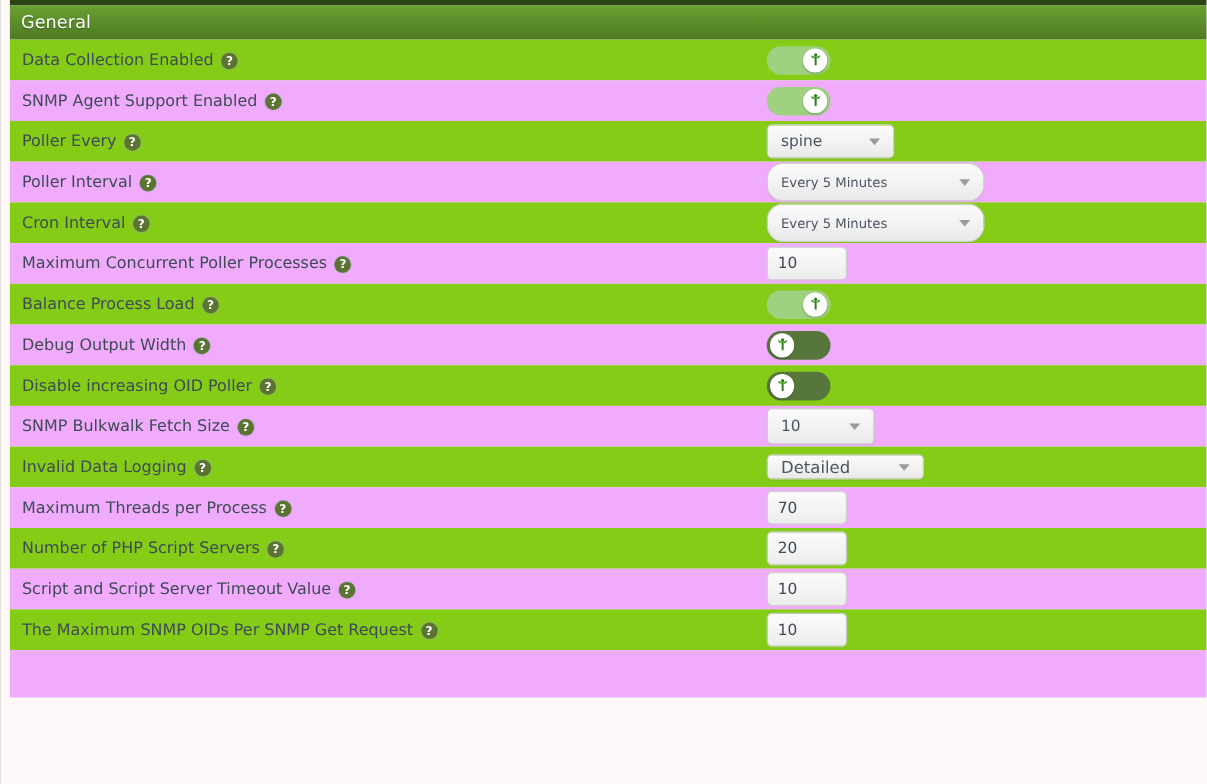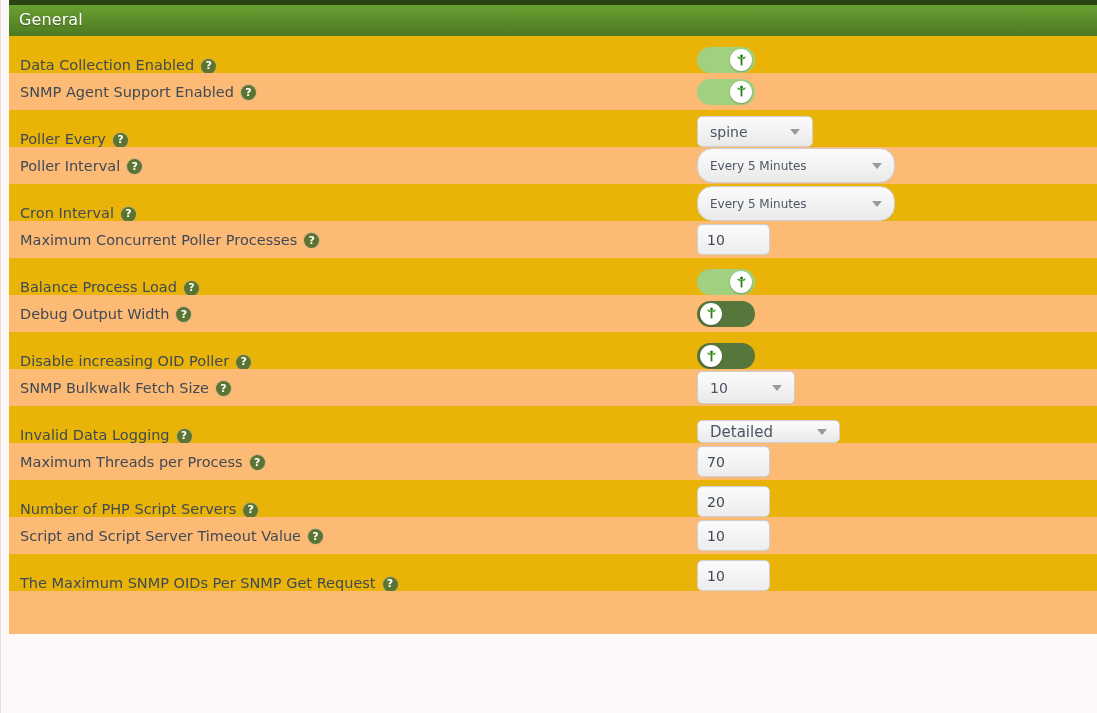--- a/index.html
+++ b/index.html
@@ -41,22 +41,22 @@
   }
 
   
   .row {
     display: flex;
     align-items: center;
     margin-left: 8px;
     min-height: 37px;
     position: relative;
   }
-  .row.odd  { background: #eab308; align-items: flex-end; }
-  .row.even { background: #fdba74; justify-content: space-between; }
+  .row.odd  { background: #84cc16; }
+  .row.even { background: #f0abfc; justify-content: space-between; }
 
   .row-label {
     flex: 0 0 686px;
     padding-left: 11px;
     font-size: 14.5px;
     color: #3f4a56;
     white-space: nowrap;
     display: flex;
     align-items: center;
     gap: 7px;

